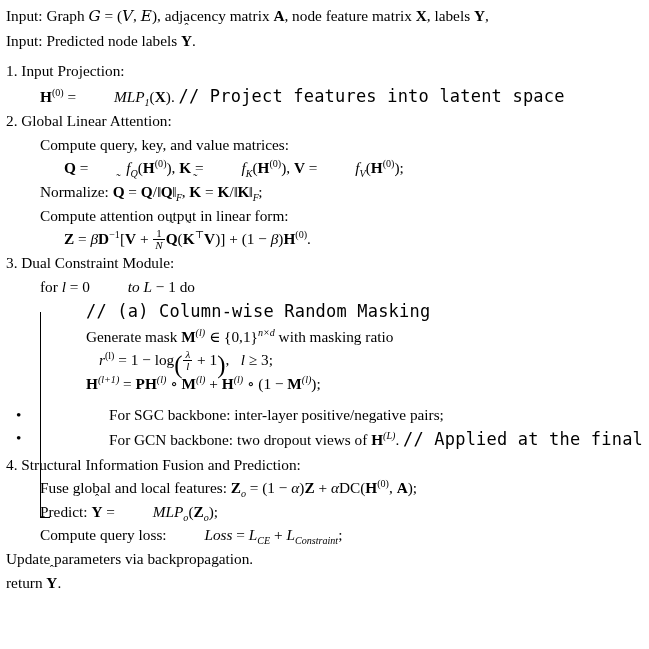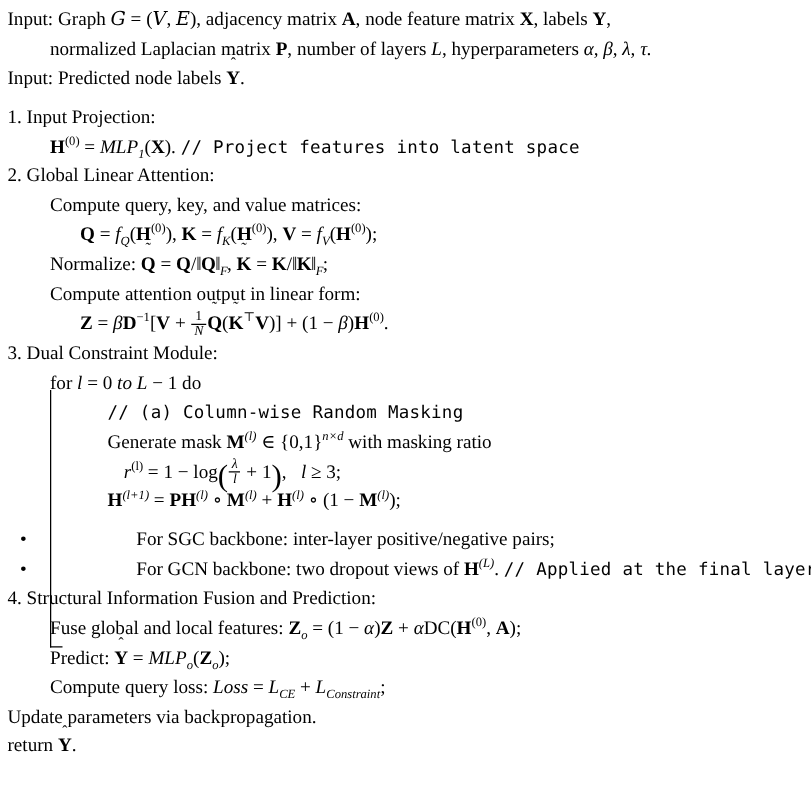--- a/index.html
+++ b/index.html
@@ -27,27 +27,27 @@
     white-space: nowrap;
     position: relative;
   }
   .ind1 { padding-left: 0px; }
   .ind2 { padding-left: 34px; }
   .ind3 { padding-left: 58px; }
   .ind4 { padding-left: 80px; }
   .ind5 { padding-left: 93px; }
 
   b, .bf { font-weight: normal; }
-  .it { font-style: italic; }
+  .it { font-style: italic; margin-left: 34px; }
   .mat { font-weight: bold; font-style: normal; }
   .var { font-style: italic; }
   .cal { font-family: "DejaVu Serif", serif; font-style: italic; }
   .mono {
     font-family: "DejaVu Sans Mono", "Liberation Mono", monospace;
-    font-size: 14px;
+    font-size: 17px;
     letter-spacing: 0.2px;
   }
 
   sup, .sup {
     font-size: 0.66em;
     vertical-align: super;
     line-height: 0;
     font-style: normal;
     font-weight: normal;
   }
@@ -123,23 +123,20 @@
 <div class="algo">
 
   <div class="loopbar" style="left:40px; top:312px; height:205px;"></div>
 
   <div class="line ind1">
     <b>Input:</b>
     <span>Graph</span>
     <span class="cal">G</span><span> = (</span><span class="cal">V</span><span>, </span><span class="cal">E</span><span>), adjacency matrix </span><span class="mat">A</span><span>, node feature matrix </span><span class="mat">X</span><span>, labels </span><span class="mat">Y</span><span>,</span>
   </div>
 
-  <div class="line ind2">
-    <span>normalized Laplacian matrix </span><span class="mat">P</span><span>, number of layers </span><span class="var">L</span><span>, hyperparameters </span><span class="var">α, β, λ, τ.</span>
-  </div>
 
   <div class="line ind1">
     <b>Input:</b>
     <span>Predicted node labels </span><span class="acc hat mat"><span class="acc-mark">ˆ</span><span>Y</span></span><span>.</span>
   </div>
 
   <span class="spacer-sm"></span>
 
   <div class="line ind1">1. Input Projection:</div>
   <div class="line ind2">

